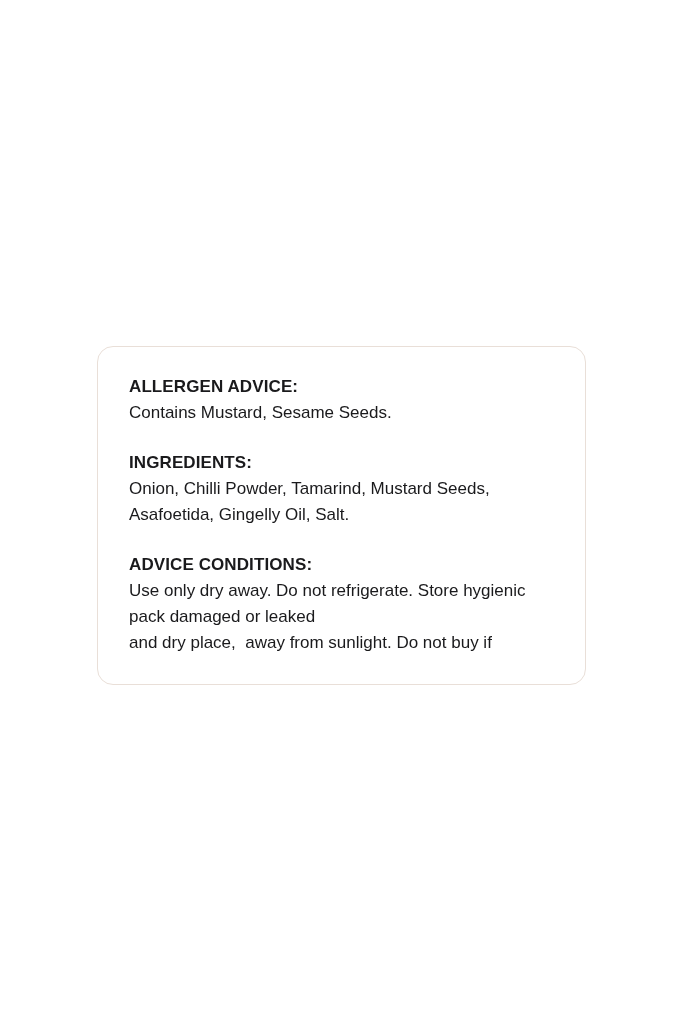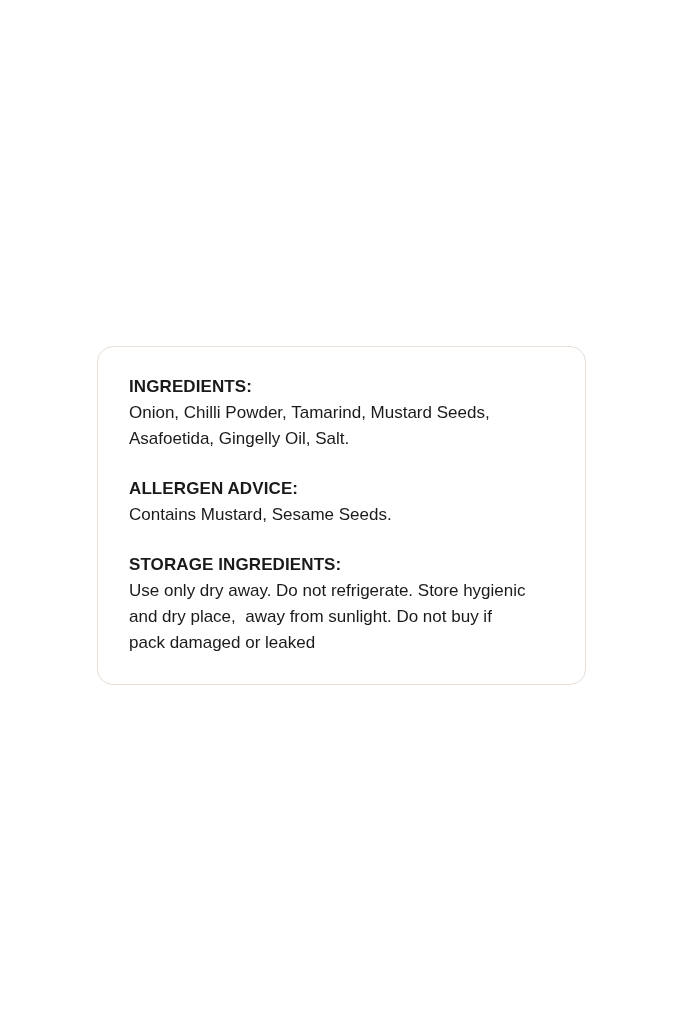--- a/index.html
+++ b/index.html
@@ -50,31 +50,31 @@
     white-space: pre-wrap;
   }
 </style>
 </head>
 <body>
 
 <div class="page">
   <div class="label-card">
 
     <div class="label-section">
+      <div class="section-heading">ALLERGEN ADVICE:</div>
+      <div class="section-line">Contains Mustard, Sesame Seeds.</div>
+    </div>
+
+    <div class="label-section">
       <div class="section-heading">INGREDIENTS:</div>
       <div class="section-line">Onion, Chilli Powder, Tamarind, Mustard Seeds,</div>
       <div class="section-line">Asafoetida, Gingelly Oil, Salt.</div>
     </div>
 
     <div class="label-section">
-      <div class="section-heading">ALLERGEN ADVICE:</div>
-      <div class="section-line">Contains Mustard, Sesame Seeds.</div>
-    </div>
-
-    <div class="label-section">
-      <div class="section-heading">STORAGE INGREDIENTS:</div>
+      <div class="section-heading">ADVICE CONDITIONS:</div>
       <div class="section-line">Use only dry away. Do not refrigerate. Store hygienic</div>
+      <div class="section-line">pack damaged or leaked</div>
       <div class="section-line">and dry place,  away from sunlight. Do not buy if</div>
-      <div class="section-line">pack damaged or leaked</div>
     </div>
 
   </div>
 </div>
 
 </body></html>

